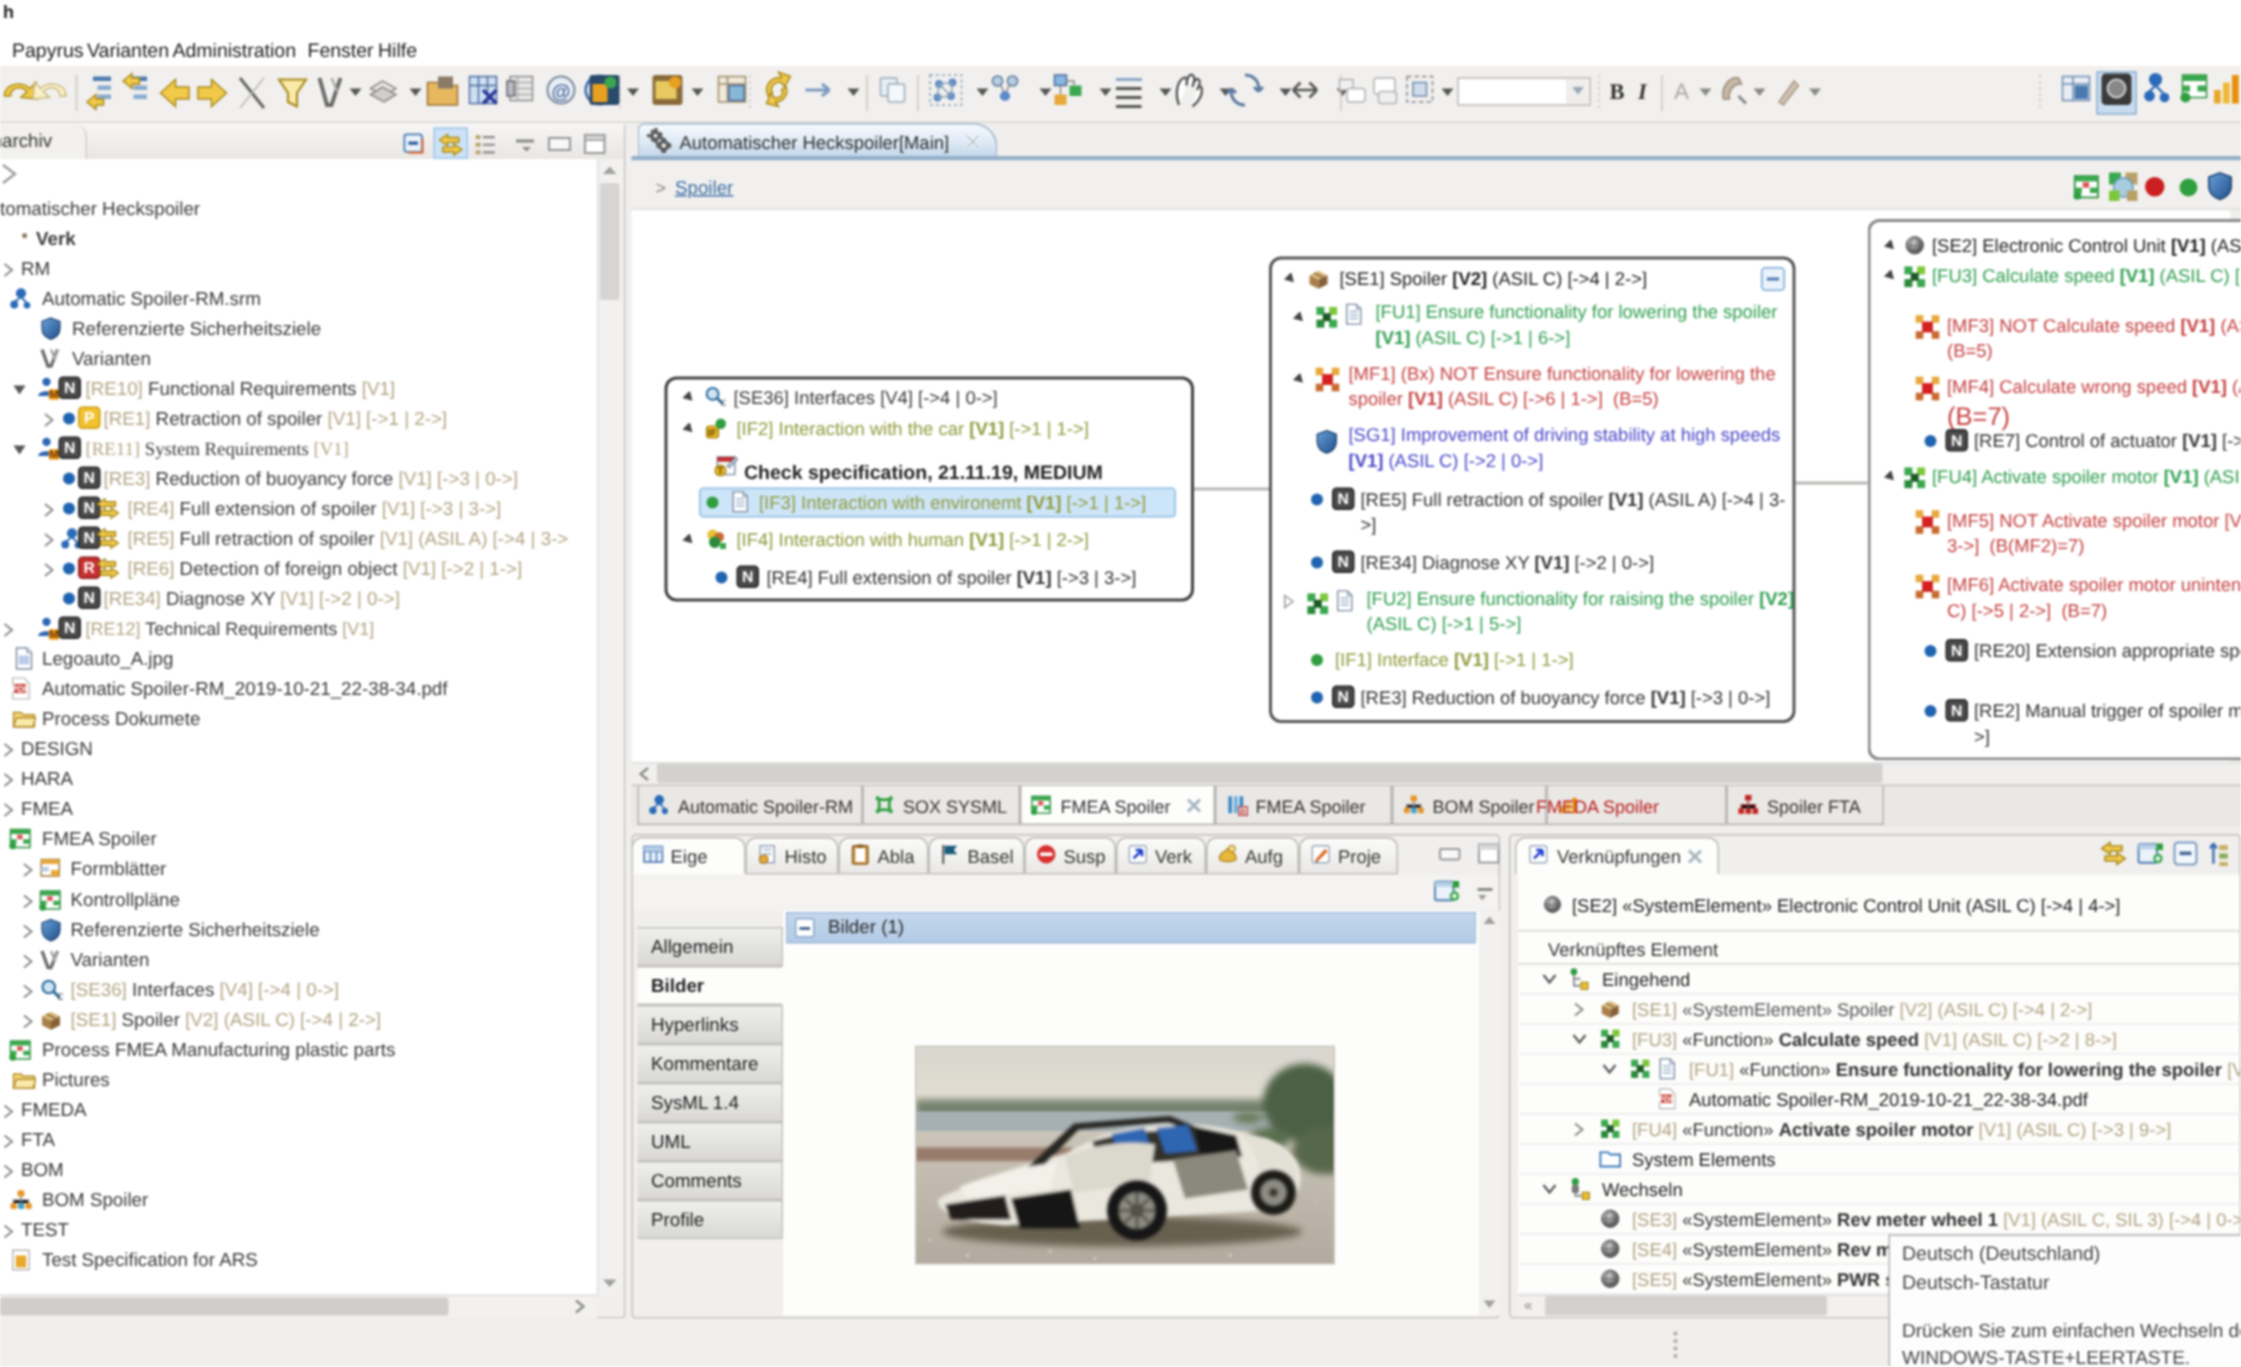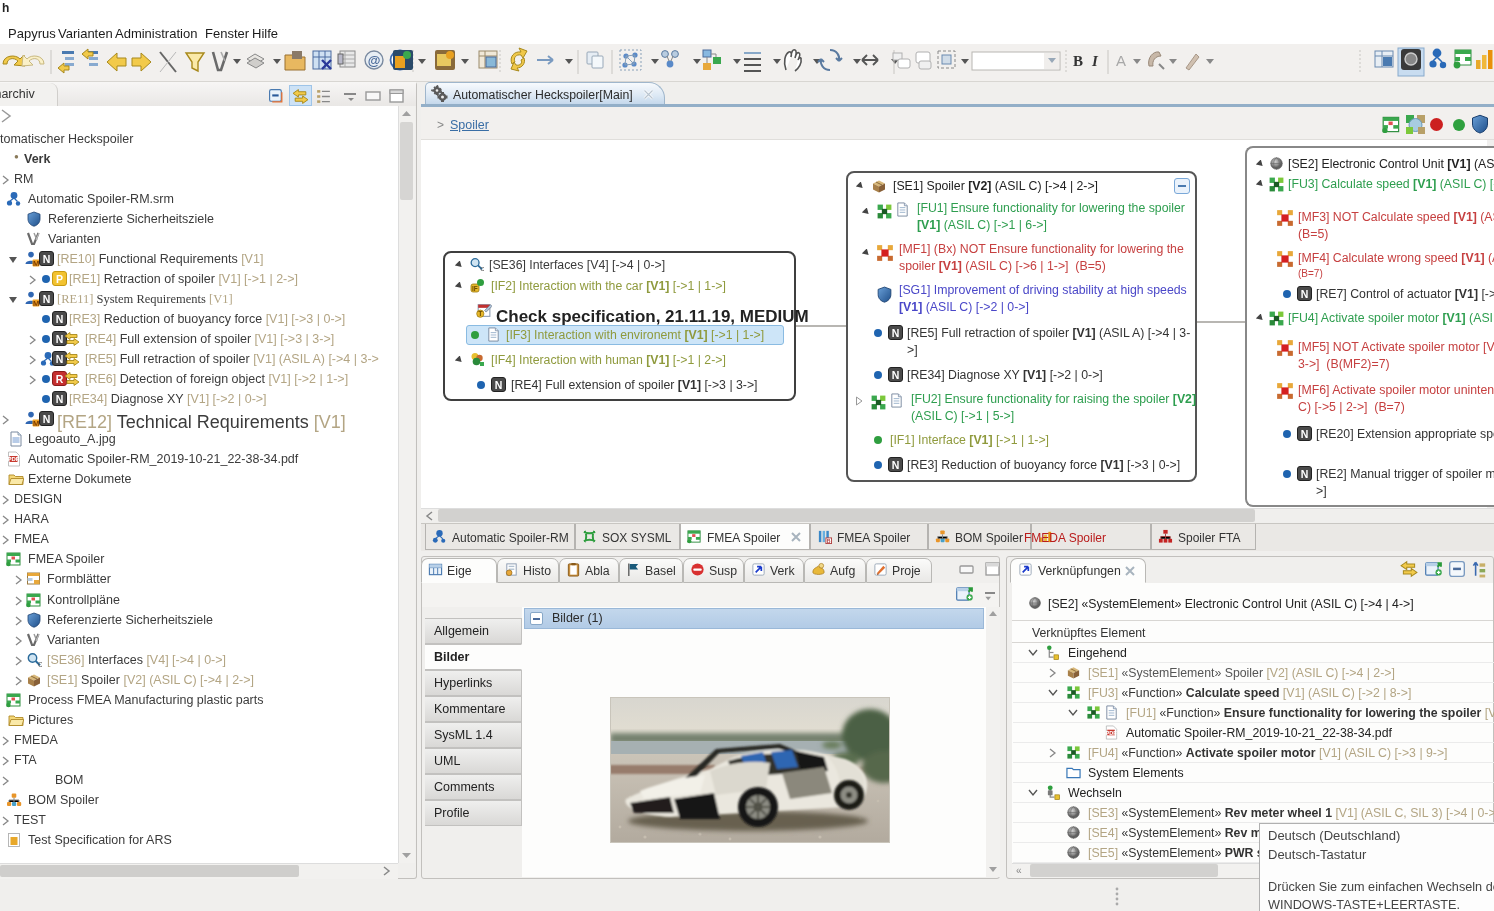--- a/index.html
+++ b/index.html
@@ -602,33 +602,33 @@
 <div class="dot" style="left:42px;top:395px"></div>
     <div class="badge" style="left:52px;top:391px;background:#4a4a4a;border:1px solid #222">N</div>
     <div class="t" style="left:69px;top:393px;font-size:12.5px;"><span class="tan">[RE34]</span> Diagnose XY <span class="tan">[V1] [-&gt;2 | 0-&gt;]</span></div>
 <svg class="ab" style="left:1px;top:415px" width="10" height="10">
       <path d="M2 1 L7 5 L2 9" fill="none" stroke="#888" stroke-width="1.3"></path>
     </svg>
     <svg class="ic" style="left:24px;top:411px" width="16" height="16">
       <use href="#person"></use>
     </svg>
     <div class="badge" style="left:39px;top:411px;background:#4a4a4a;border:1px solid #222">N</div>
-    <div class="t" style="left:57px;top:413px;font-size:18px;"><span class="tan">[RE12]</span> Technical Requirements <span class="tan">[V1]</span></div>
+    <div class="t" style="left:57px;top:413px;font-size:12px;"><span class="tan">[RE12]</span> Technical Requirements <span class="tan">[V1]</span></div>
 <svg class="ic" style="left:8px;top:431px" width="16" height="16">
       <use href="#jpgdoc"></use>
     </svg>
     <div class="t" style="left:28px;top:433px;font-size:12.5px;">Legoauto_A.jpg</div>
 <svg class="ic" style="left:6px;top:451px" width="16" height="16">
       <use href="#pdf"></use>
     </svg>
     <div class="t" style="left:28px;top:453px;font-size:12.5px;">Automatic Spoiler-RM_2019-10-21_22-38-34.pdf</div>
 <svg class="ic" style="left:8px;top:471px" width="16" height="16">
       <use href="#folderY"></use>
     </svg>
-    <div class="t" style="left:28px;top:473px;font-size:12.5px;">Externe Dokumete</div>
+    <div class="t" style="left:28px;top:473px;font-size:12.5px;">Process Dokumete</div>
 <svg class="ab" style="left:1px;top:495px" width="10" height="10">
       <path d="M2 1 L7 5 L2 9" fill="none" stroke="#888" stroke-width="1.3"></path>
     </svg>
     <div class="t" style="left:14px;top:493px;font-size:12.5px;">DESIGN</div>
 <svg class="ab" style="left:1px;top:515px" width="10" height="10">
       <path d="M2 1 L7 5 L2 9" fill="none" stroke="#888" stroke-width="1.3"></path>
     </svg>
     <div class="t" style="left:14px;top:513px;font-size:12.5px;">HARA</div>
 <svg class="ab" style="left:1px;top:535px" width="10" height="10">
       <path d="M2 1 L7 5 L2 9" fill="none" stroke="#888" stroke-width="1.3"></path>
@@ -692,21 +692,21 @@
       <path d="M2 1 L7 5 L2 9" fill="none" stroke="#888" stroke-width="1.3"></path>
     </svg>
     <div class="t" style="left:14px;top:734px;font-size:12.5px;">FMEDA</div>
 <svg class="ab" style="left:1px;top:756px" width="10" height="10">
       <path d="M2 1 L7 5 L2 9" fill="none" stroke="#888" stroke-width="1.3"></path>
     </svg>
     <div class="t" style="left:14px;top:754px;font-size:12.5px;">FTA</div>
 <svg class="ab" style="left:1px;top:776px" width="10" height="10">
       <path d="M2 1 L7 5 L2 9" fill="none" stroke="#888" stroke-width="1.3"></path>
     </svg>
-    <div class="t" style="left:14px;top:774px;font-size:12.5px;margin-left:41px;">BOM</div>
+    <div class="t" style="left:14px;top:774px;font-size:12.5px;">BOM</div>
 <svg class="ic" style="left:6px;top:792px" width="16" height="16">
       <use href="#netO"></use>
     </svg>
     <div class="t" style="left:28px;top:794px;font-size:12.5px;">BOM Spoiler</div>
 <svg class="ab" style="left:1px;top:816px" width="10" height="10">
       <path d="M2 1 L7 5 L2 9" fill="none" stroke="#888" stroke-width="1.3"></path>
     </svg>
     <div class="t" style="left:14px;top:814px;font-size:12.5px;">TEST</div>
 <svg class="ic" style="left:6px;top:832px" width="16" height="16">
       <use href="#testdoc"></use>
@@ -772,21 +772,21 @@
 <svg class="ab" style="left:455px;top:282px" width="10" height="9">
       <path d="M1 1 L8 1 L4.5 7 Z" fill="#444" transform="rotate(-45 4.5 4)"></path>
     </svg>
 <svg class="ic" style="left:469px;top:278px" width="16" height="16">
       <use href="#ifc"></use>
     </svg>
 <div class="t" style="left:491px;top:280px;font-size:12.3px;"><span class="olv">[IF2] Interaction with the car <b>[V1]</b> [-&gt;1 | 1-&gt;]</span></div>
 <svg class="ic" style="left:475px;top:302px" width="17" height="17">
       <use href="#cal"></use>
     </svg>
-<div class="t" style="left:496px;top:308px;font-size:17px;color:#222;font-weight:bold">Check specification, 21.11.19, MEDIUM</div>
+<div class="t" style="left:496px;top:308px;font-size:13px;color:#222;font-weight:bold">Check specification, 21.11.19, MEDIUM</div>
 <div class="ab" style="left:466px;top:325px;width:318px;height:20px;background:#cde5f8;border:1px solid #8abbe2;border-radius:3px"></div>
 <div class="gdot" style="left:471px;top:331px"></div>
 <svg class="ic" style="left:486px;top:327px" width="15" height="15">
       <use href="#page"></use>
     </svg>
 <div class="t" style="left:506px;top:329px;font-size:12.3px;"><span class="olv">[IF3] Interaction with environemt <b>[V1]</b> [-&gt;1 | 1-&gt;]</span></div>
 <svg class="ab" style="left:455px;top:356px" width="10" height="9">
       <path d="M1 1 L8 1 L4.5 7 Z" fill="#444" transform="rotate(-45 4.5 4)"></path>
     </svg>
 <svg class="ic" style="left:469px;top:352px" width="16" height="16">
@@ -870,21 +870,21 @@
 <div class="t" style="left:1288px;top:178px;font-size:12.3px;"><span class="grn">[FU3] Calculate speed <b>[V1]</b> (ASIL C) [-&gt;</span></div>
 <svg class="ic" style="left:1276px;top:209px" width="18" height="18">
       <use href="#mfx"></use>
     </svg>
 <div class="t" style="left:1298px;top:211px;font-size:12.3px;"><span class="red">[MF3] NOT Calculate speed <b>[V1]</b> (ASIL</span></div>
 <div class="t" style="left:1298px;top:228px;font-size:12.3px;"><span class="red">(B=5)</span></div>
 <svg class="ic" style="left:1276px;top:250px" width="18" height="18">
       <use href="#mfx"></use>
     </svg>
 <div class="t" style="left:1298px;top:252px;font-size:12.3px;"><span class="red">[MF4] Calculate wrong speed <b>[V1]</b> (AS</span></div>
-<div class="t" style="left:1298px;top:269px;font-size:10px;"><span class="red">(B=7)</span></div>
+<div class="t" style="left:1298px;top:269px;font-size:17px;"><span class="red">(B=7)</span></div>
 <div class="dot" style="left:1283px;top:290px"></div>
 <div class="badge" style="left:1297px;top:286px;background:#4a4a4a;border:1px solid #222">N</div>
 <div class="t" style="left:1316px;top:288px;font-size:12.3px;color:#333">[RE7] Control of actuator <b>[V1]</b> [-&gt;2</div>
 <svg class="ab" style="left:1256px;top:314px" width="10" height="9">
       <path d="M1 1 L8 1 L4.5 7 Z" fill="#444" transform="rotate(-45 4.5 4)"></path>
     </svg>
 <svg class="ic" style="left:1268px;top:310px" width="17" height="17">
       <use href="#fux"></use>
     </svg>
 <div class="t" style="left:1288px;top:312px;font-size:12.3px;"><span class="grn">[FU4] Activate spoiler motor <b>[V1]</b> (ASIL</span></div>

